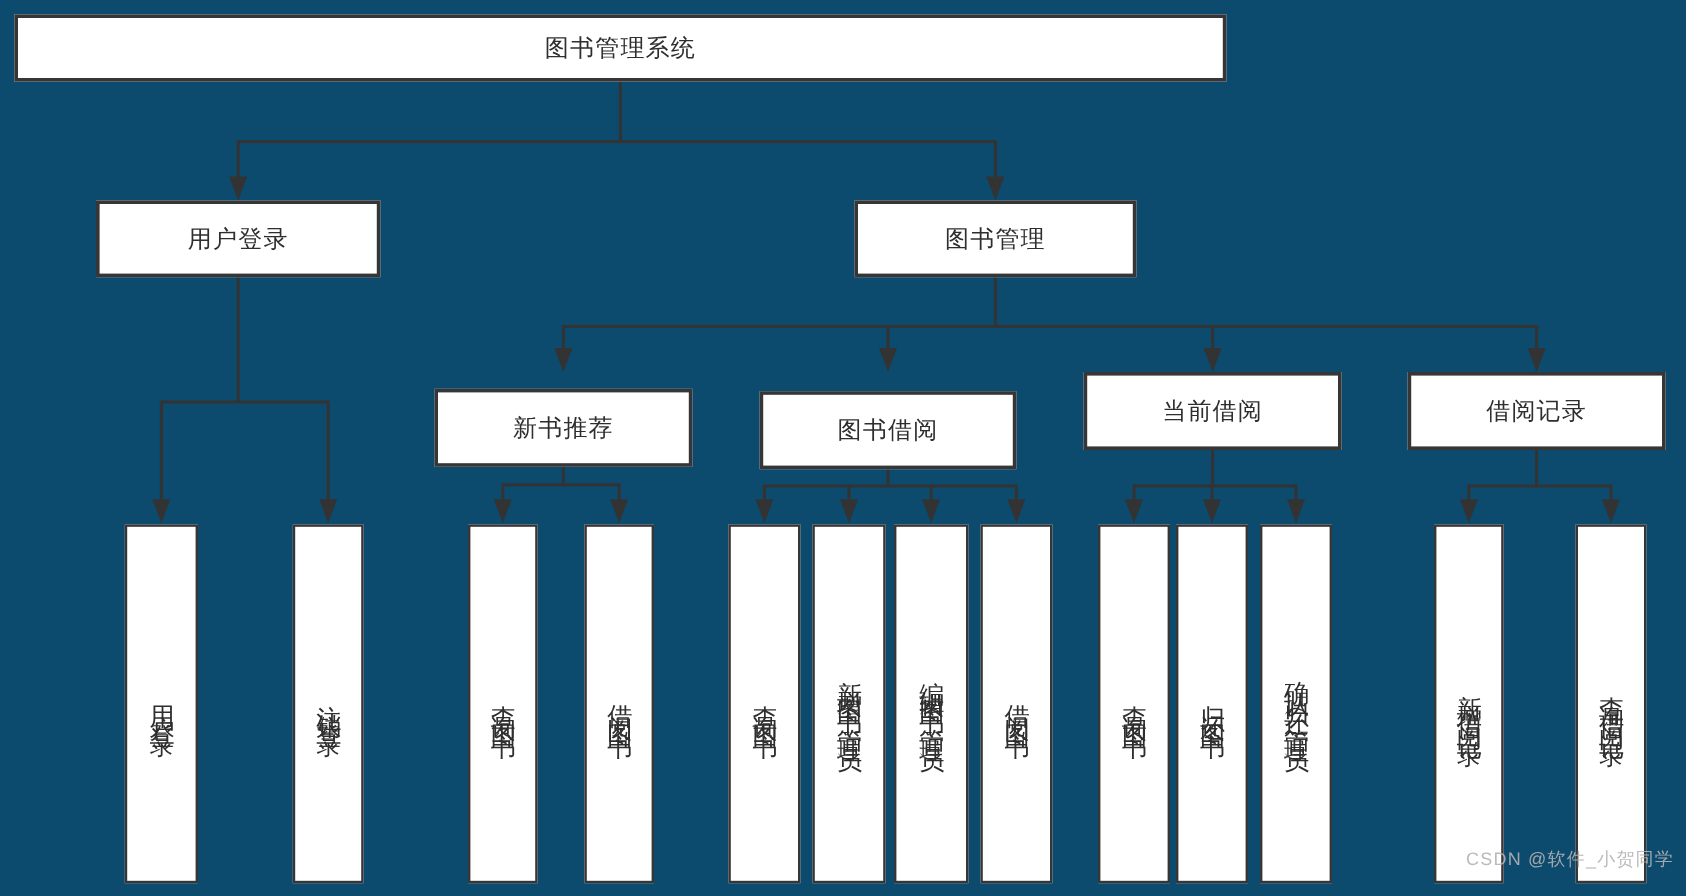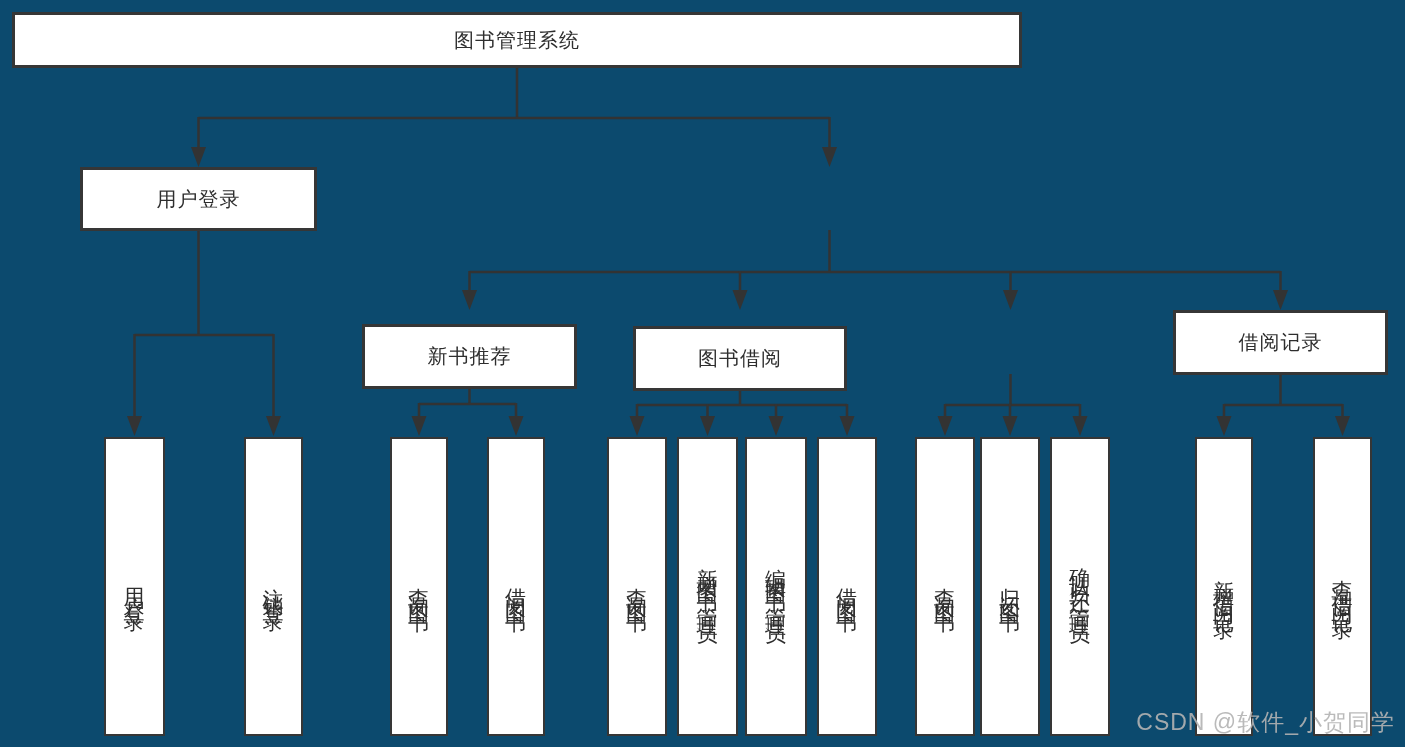--- a/index.html
+++ b/index.html
@@ -52,21 +52,21 @@
     font-size: 21px;
     line-height: 1;
     letter-spacing: 8px;
     color: #2e2e2e;
     white-space: nowrap;
   }
   .watermark {
     position: absolute;
     top: 707px;
     right: 10px;
-    font-size: 23px;
+    font-size: 15px;
     color: #b3b3b3;
     opacity: 0.9;
     z-index: 3;
     letter-spacing: 1px;
   }
 </style>
 </head>
 <body>
 
 <div class="stage">
@@ -140,27 +140,33 @@
     </g>
   </svg>
 
   <div class="hbox" style="left:12px; top:12px; width:1010px; height:56px;">
     <span>图书管理系统</span>
   </div>
 
   <div class="hbox" style="left:80px; top:167px; width:237px; height:64px;">
     <span>用户登录</span>
   </div>
+  <div class="hbox" style="left:712px; top:167px; width:235px; height:64px;">
+    <span>图书管理</span>
+  </div>
 
   <div class="hbox" style="left:362px; top:324px; width:215px; height:65px;">
     <span>新书推荐</span>
   </div>
   <div class="hbox" style="left:633px; top:326px; width:214px; height:65px;">
     <span>图书借阅</span>
   </div>
+  <div class="hbox" style="left:903px; top:310px; width:215px; height:65px;">
+    <span>当前借阅</span>
+  </div>
   <div class="hbox" style="left:1173px; top:310px; width:215px; height:65px;">
     <span>借阅记录</span>
   </div>
 
   <div class="vbox" style="left:104px; width:61px;">
     <span>用户登录</span>
   </div>
   <div class="vbox" style="left:244px; width:59px;">
     <span>注销登录</span>
   </div>

